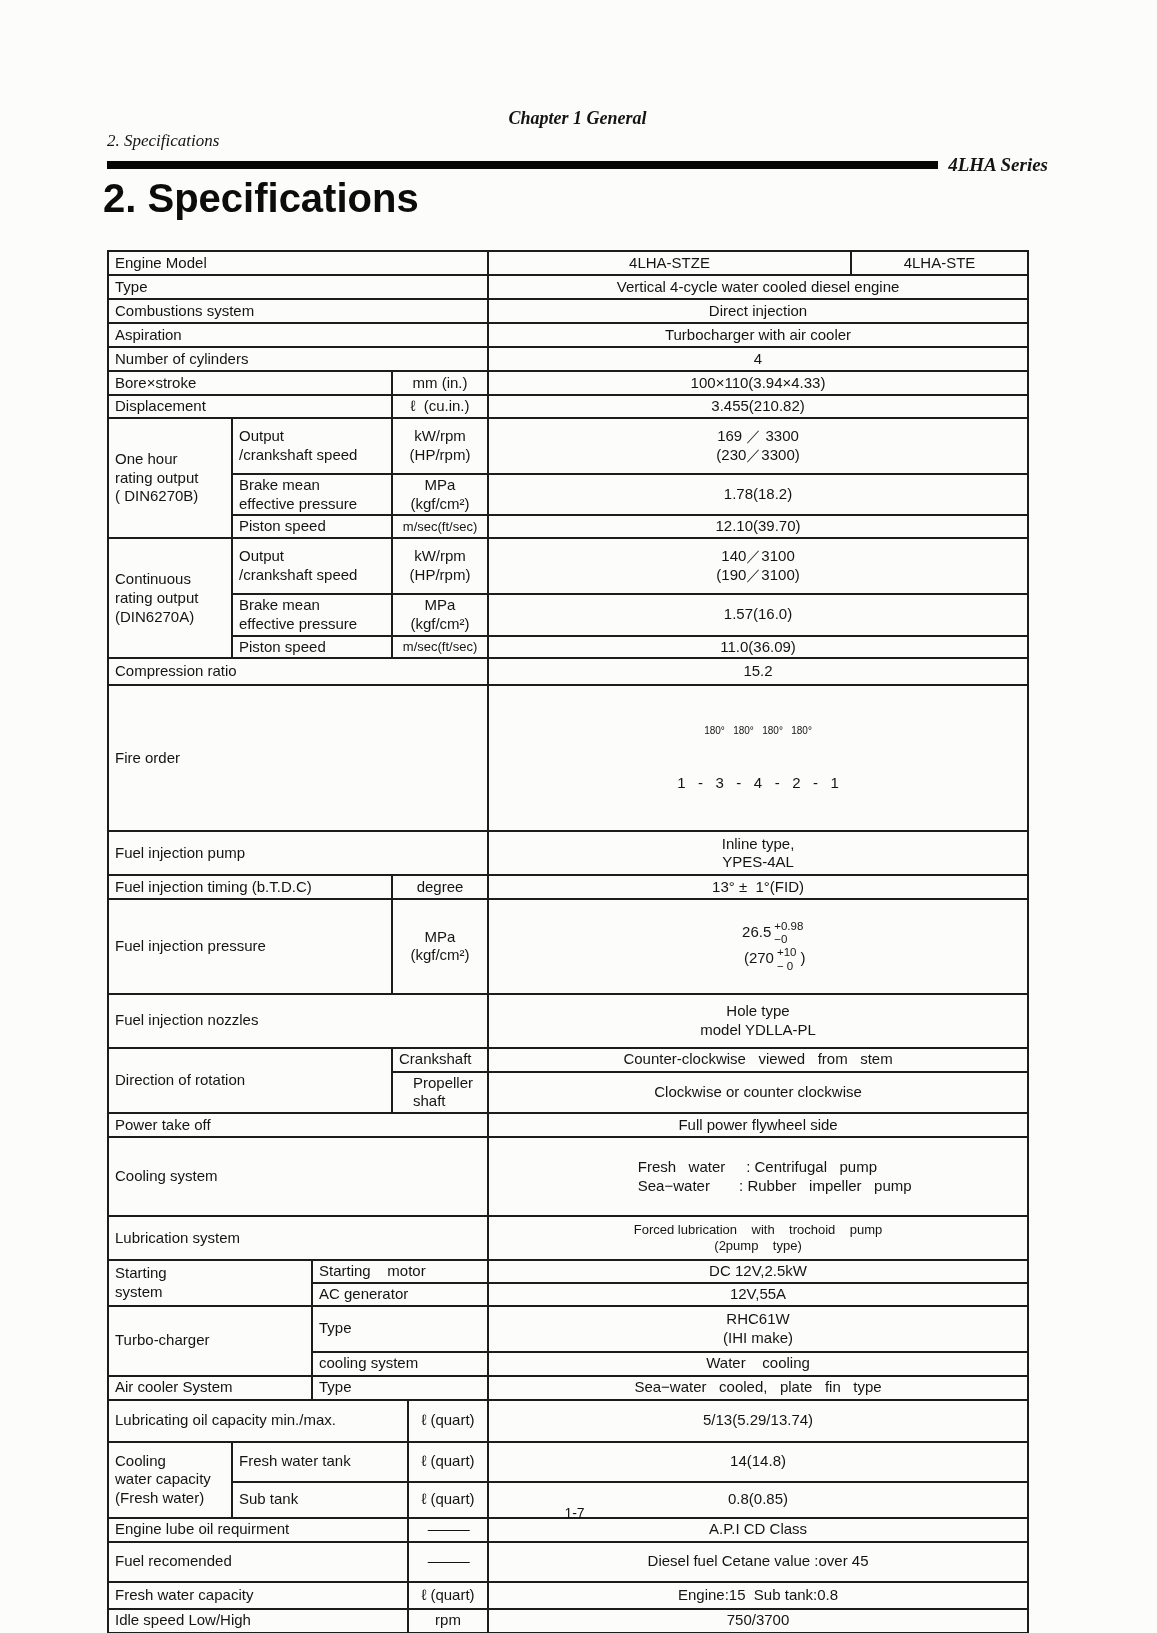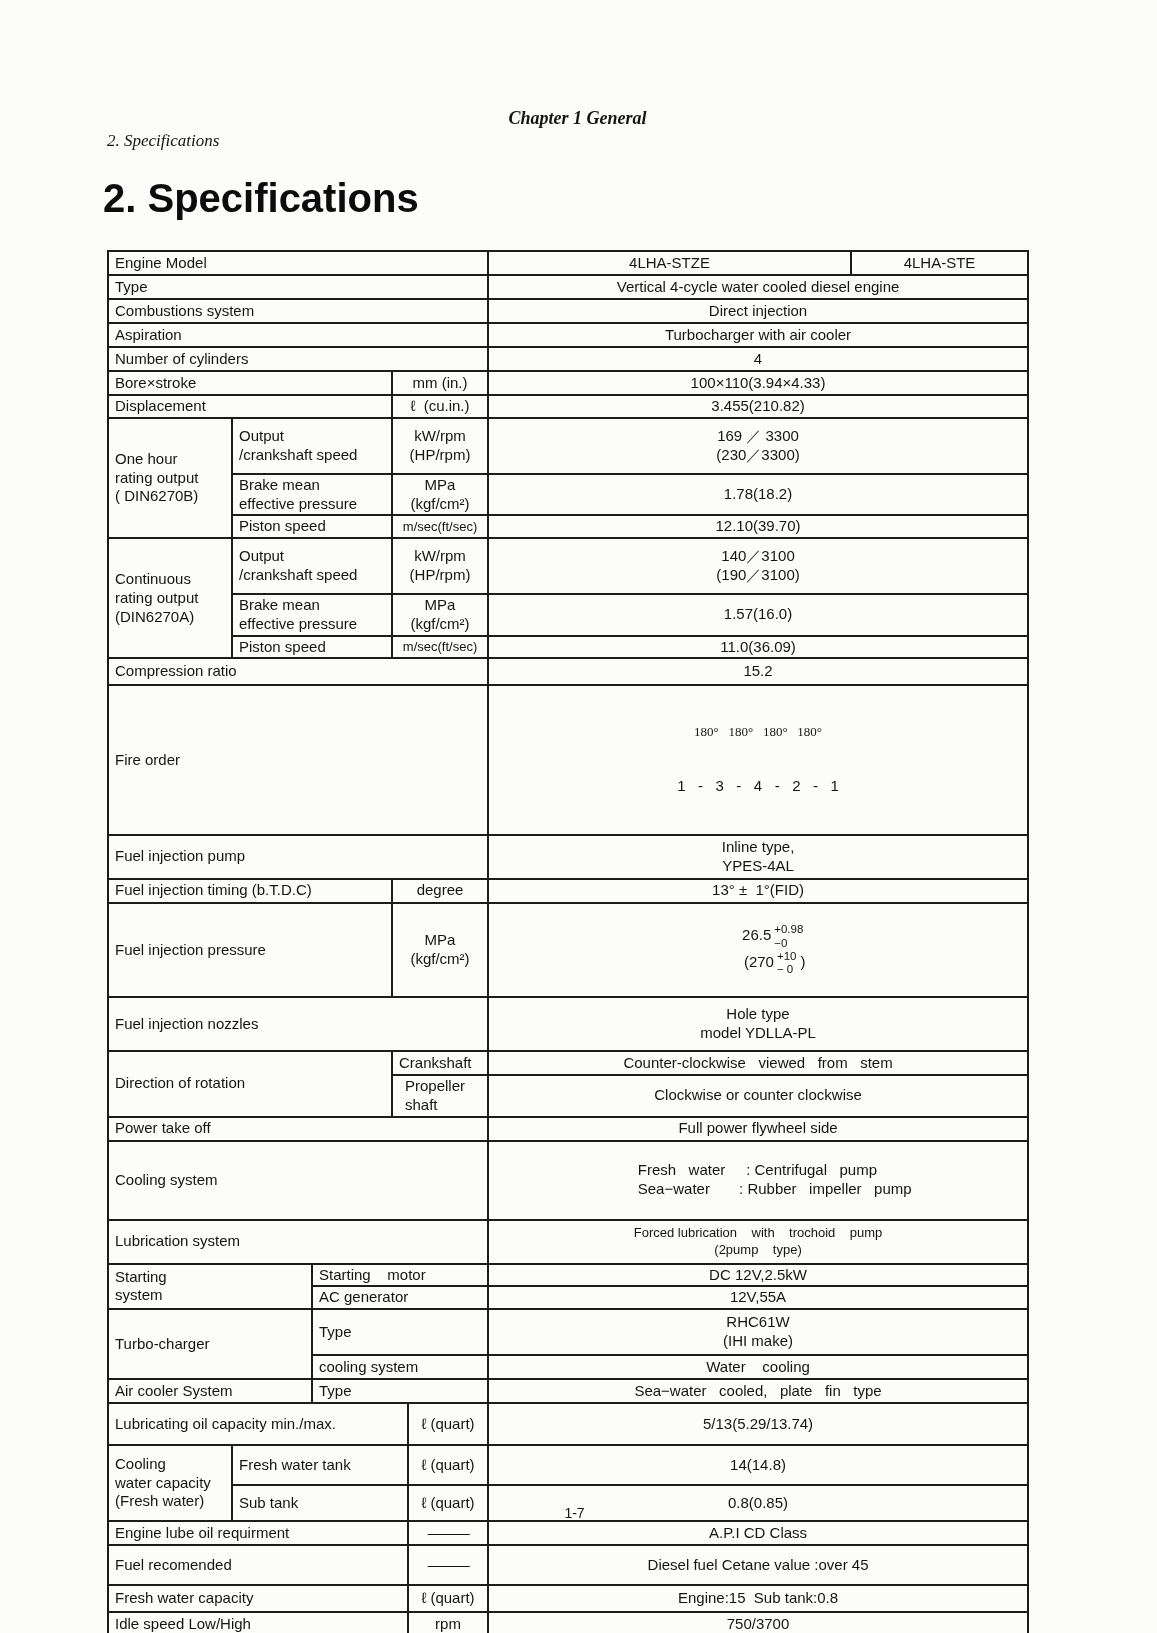--- a/index.html
+++ b/index.html
@@ -41,38 +41,42 @@
     border: 2px solid #1c1c1c;
     font-size: 15px; line-height: 1.25;
     padding: 1px 6px; vertical-align: middle; overflow: hidden;
   }
   td.lbl  { text-align: left; padding-left: 10px; white-space: pre-wrap; }
   td.unit { text-align: center; white-space: pre-wrap; font-size: 14.5px; padding: 1px 2px; }
   td.val  { text-align: center; white-space: pre-wrap; }
   .small  { font-size: 13px !important; }
   .dashline { letter-spacing: -1.5px; font-weight: 400; }
   .centerblock { display: inline-block; text-align: left; white-space: pre-wrap; }
-  .fo-deg { font-size: 13px; line-height: 1.15; font-family: Liberation Serif, serif; }
+  .fo-deg { font-size: 10px; line-height: 1.15; }
   .fo-ord { font-size: 15px; line-height: 1.2; }
   .fp-val { font-size: 16.5px; }
   .tolstack {
     display: inline-flex; flex-direction: column; align-items: flex-start;
     vertical-align: middle; font-size: 11.5px; line-height: 1.15;
     margin: 0 4px 0 3px; text-align: right;
   }
   .footer-page { position: absolute; left: 0; right: 8px; top: 1505px; text-align: center; font-size: 14px; }
 </style>
 </head>
 <body>
 
 <div class="page">
 
   <div class="doc-header">
     <div class="chapter">Chapter 1 General</div>
     <div class="section">2. Specifications</div>
+    <div class="rule-row">
+      <div class="rule"></div>
+      <div class="series">4LHA Series</div>
+    </div>
   </div>
 
   <div class="page-title">2. Specifications</div>
 
   <table class="spec">
     <colgroup>
       <col style="width:124px">
         <col style="width:80px">
         <col style="width:80px">
       <col style="width:16px">
@@ -208,21 +212,21 @@
       <td colspan="2" class="val">Hole type
 model YDLLA-PL</td>
     </tr>
 
     <tr style="height:24px">
       <td colspan="3" rowspan="2" class="lbl">Direction of rotation</td>
       <td colspan="2" class="lbl" style="padding-left:6px">Crankshaft</td>
       <td colspan="2" class="val">Counter-clockwise   viewed   from   stem</td>
     </tr>
     <tr style="height:40px">
-      <td colspan="2" class="lbl" style="padding-left:12px">Propeller
+      <td colspan="2" class="lbl" style="padding-left:20px">Propeller
 shaft</td>
       <td colspan="2" class="val">Clockwise or counter clockwise</td>
     </tr>
 
     <tr style="height:24px">
       <td colspan="5" class="lbl">Power take off</td>
       <td colspan="2" class="val">Full power flywheel side</td>
     </tr>
 
     <tr style="height:50px">

